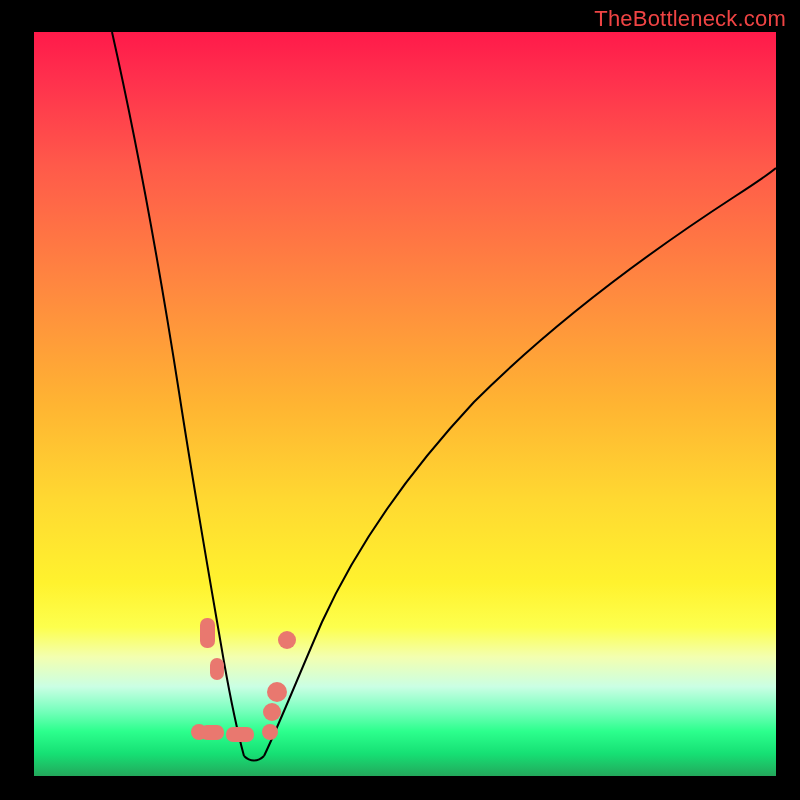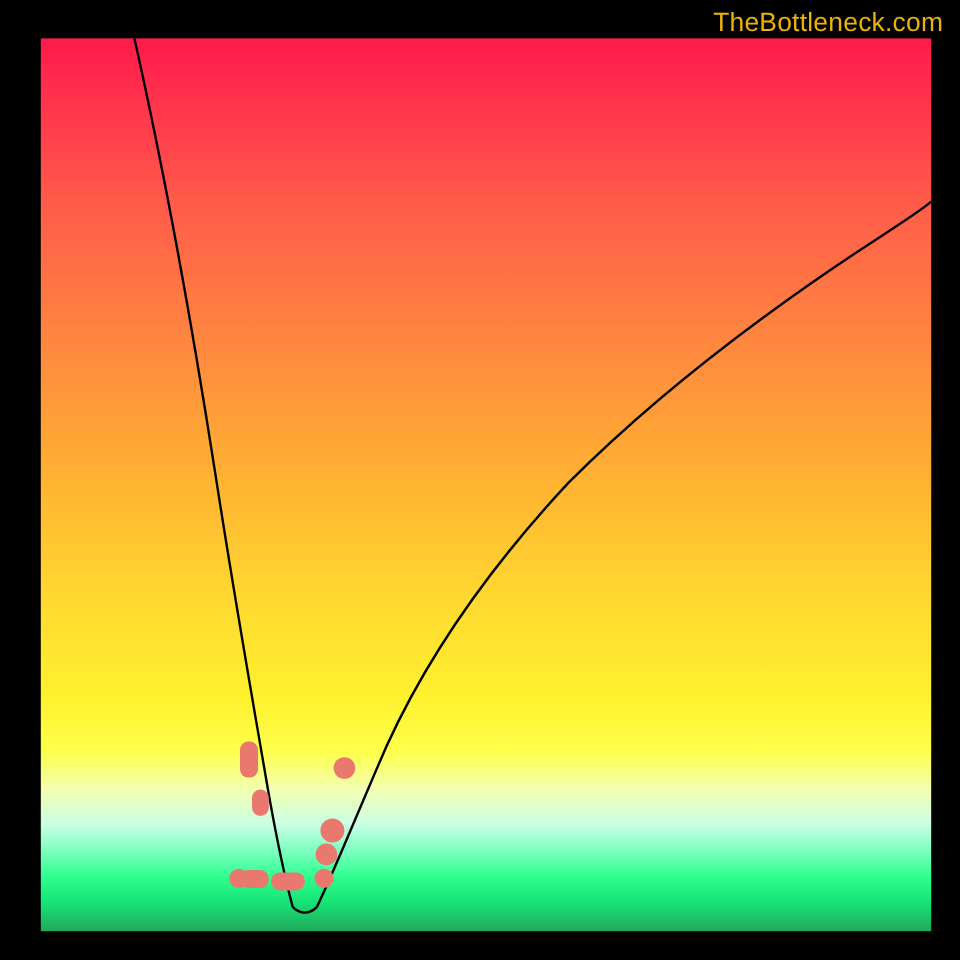--- a/index.html
+++ b/index.html
@@ -41,21 +41,21 @@
       #7dffc0 91%,
       #2cff8d 94%,
       #16e074 97%,
       #23a85b 100%
     );
   }
   .watermark {
     position: absolute;
     top: 6px;
     right: 14px;
-    color: #eab308;
+    color: #ef4444;
     font-size: 22px;
     letter-spacing: 0.2px;
     font-weight: 500;
   }
   svg.curves {
     position: absolute;
     left: 0;
     top: 0;
     width: 742px;
     height: 744px;

